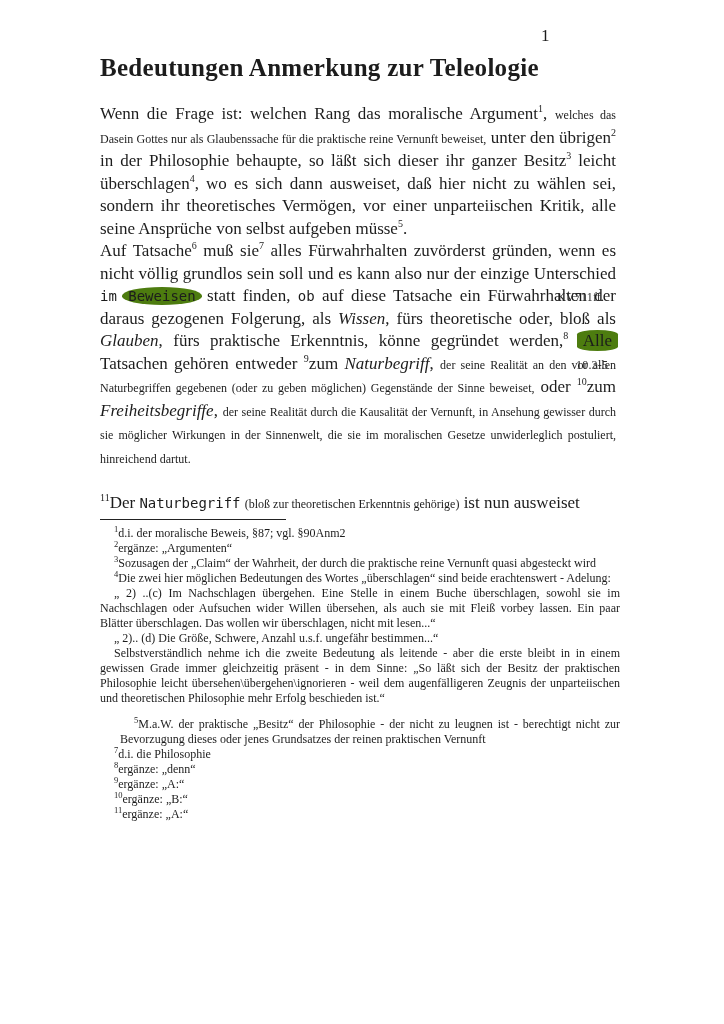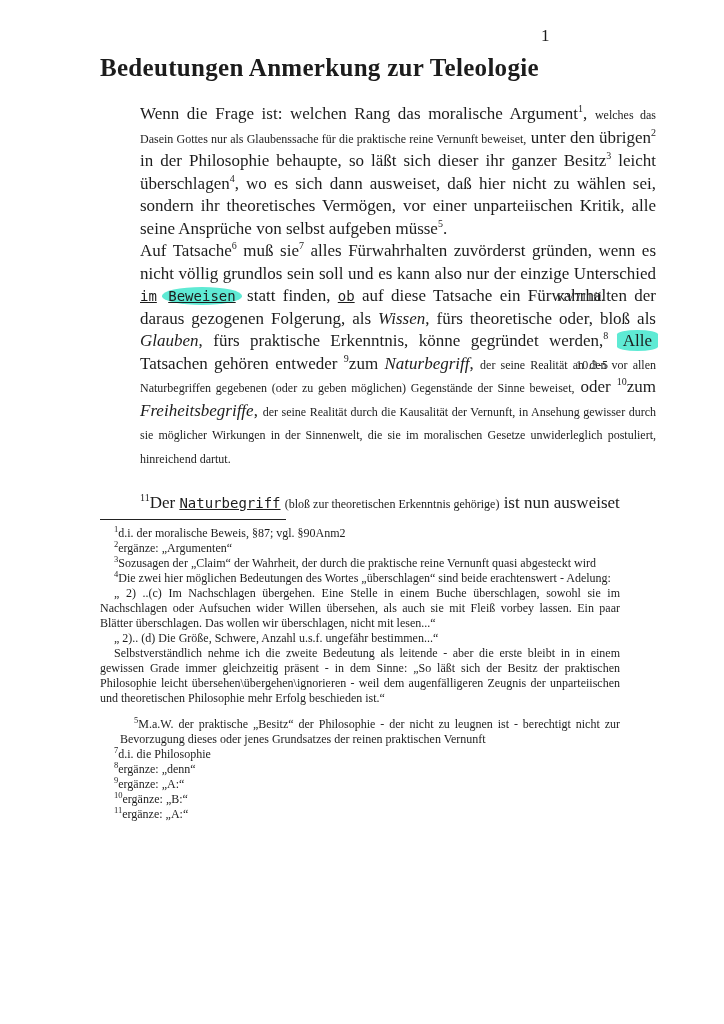--- a/index.html
+++ b/index.html
@@ -17,34 +17,32 @@
     font-size:17px;
   }
   .title {
     position:absolute; top:54px; left:100px; margin:0;
     font-size:25px; font-weight:bold; letter-spacing:0.3px;
   }
   .body-text {
     position:absolute; top:103px; left:100px; width:516px;
     font-size:17px; line-height:22.5px;
     text-align:justify;
-    margin-left:40px;
   }
   .body-text p { margin:0; }
   .body-text p.para-gap { margin-top:22px; }
   .body-text sup { font-size:10px; line-height:0; vertical-align:super; }
   .seg-small { font-size:12px; }
   .seg-i { font-style:italic; }
   .seg-tt, .seg-tthl {
     font-family:"DejaVu Sans Mono", monospace;
     font-size:14px;
-    text-decoration:underline;
   }
   .seg-hl, .seg-tthl {
-    background:#5eead4;
+    background:#4d7c0f;
     border-radius:50px / 11px;
     padding:1px 6px;
     margin:0 -2px;
   }
   .margin-note {
     position:absolute;
     font-size:12px; color:#2a2a2a; letter-spacing:0.2px;
   }
   .margin-note-1 { top:290px; left:557px; }
   .margin-note-2 { top:358px; left:576px; }

